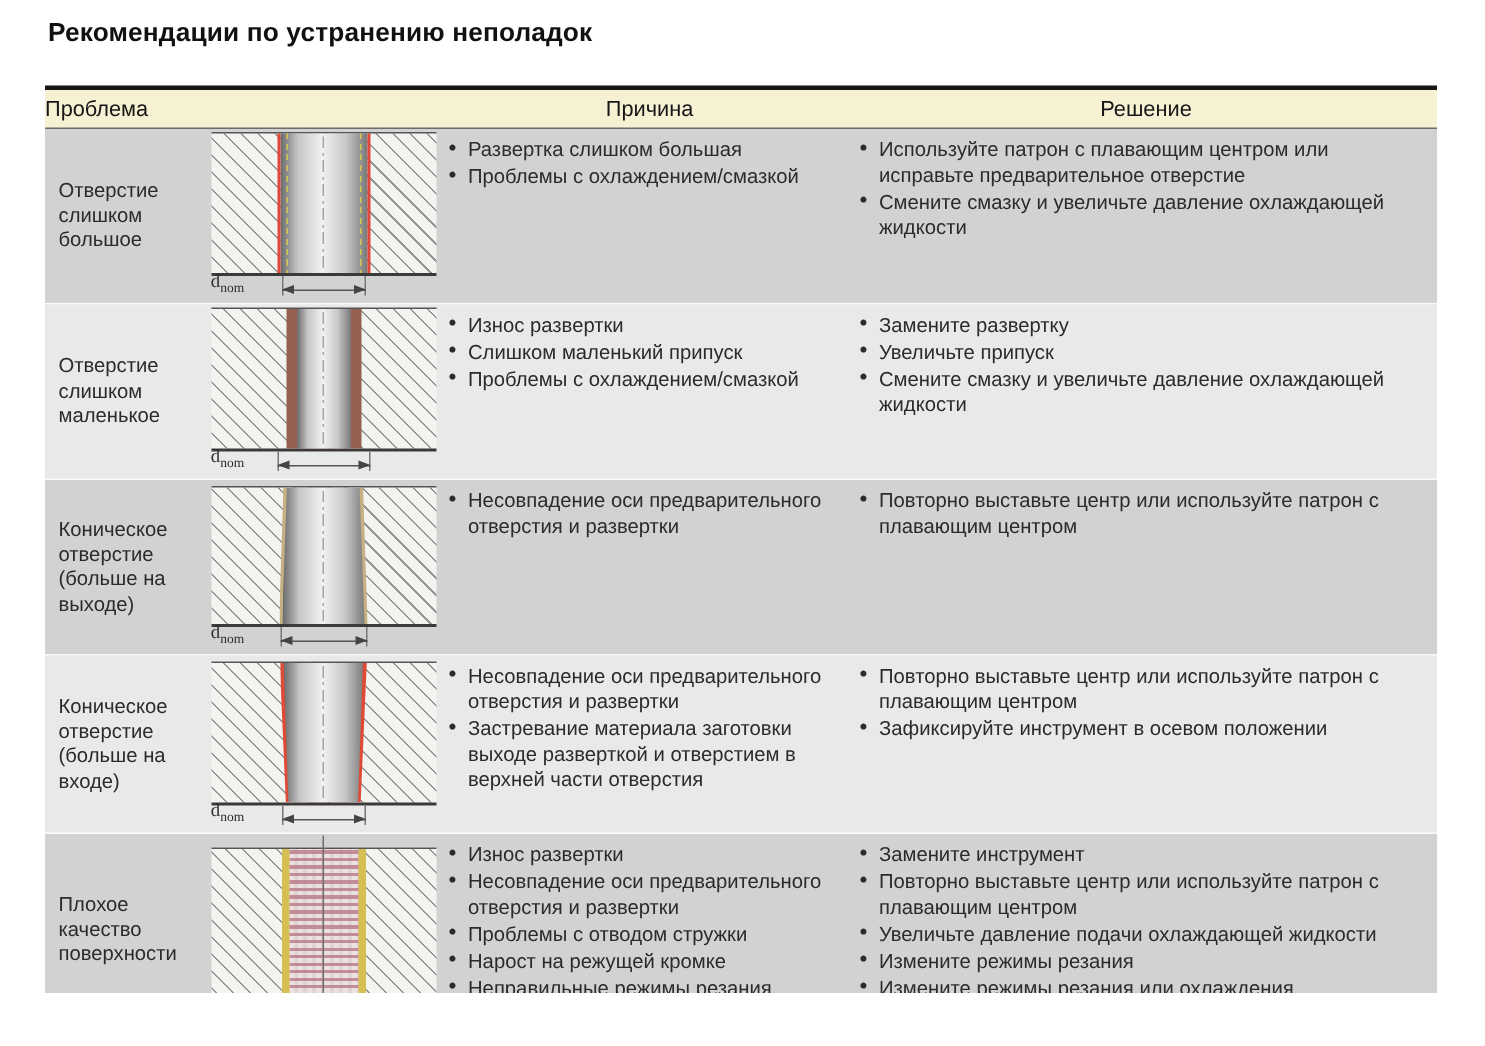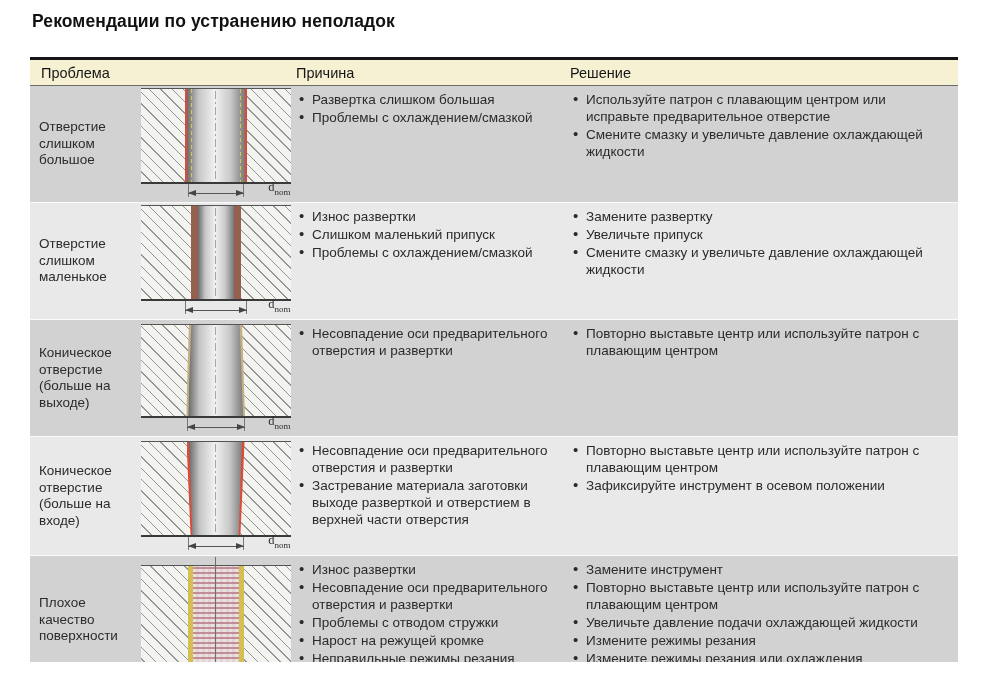--- a/index.html
+++ b/index.html
@@ -6,22 +6,22 @@
               font-family:"Liberation Sans", sans-serif; }
   .page { position:relative; width:990px; height:662px; overflow:hidden; }
   .title { margin:11px 0 0 32px; font-size:17.5px; font-weight:bold; color:#111; letter-spacing:0.1px; }
 
   .table { position:absolute; left:30px; top:57px; width:928px; }
 
   
   .hdr { display:grid; grid-template-columns:266px 274px 1fr; align-items:center;
          background:#F6F1D3; border-top:3px solid #161616; border-bottom:1px solid #6b6b6b;
          height:25px; font-size:14.5px; color:#161616; }
-  .hdr .c1 { padding-left:11px; }
-  .hdr .c2, .hdr .c3 { text-align:left; }
+  .hdr .c1 { }
+  .hdr .c2, .hdr .c3 { text-align:center; }
 
   
   .row { display:grid; grid-template-columns:105px 161px 274px 1fr; border-bottom:1px solid #fbfbfb; }
   .row.dark  { background:#D2D2D2; }
   .row.light { background:#E9E9E9; }
   .row.h1 { min-height:106px; } .row.h2 { min-height:106px; }
   .row.h3 { min-height:116px; } .row.h4 { min-height:117px; }
   .row.h5 { min-height:128px; border-bottom:2px solid #3a3a3a; }
 
   .pcell { display:flex; align-items:center; padding:2px 4px 2px 9px;
@@ -81,21 +81,21 @@
   .dim { position:relative; height:18px; width:150px; }
   .dim .ext { position:absolute; top:0; width:1px; height:13px; background:#777; }
   .dim .ext.l { left:calc(50% - var(--dw)/2); }
   .dim .ext.r { right:calc(50% - var(--dw)/2); }
   .dim .dline { position:absolute; top:9px; height:1px; background:#555;
                 left:calc(50% - var(--dw)/2); right:calc(50% - var(--dw)/2); }
   .dim .ah { position:absolute; top:5.5px; width:0; height:0;
              border-top:3.5px solid transparent; border-bottom:3.5px solid transparent; }
   .dim .ah.l { left:calc(50% - var(--dw)/2); border-right:8px solid #444; }
   .dim .ah.r { right:calc(50% - var(--dw)/2); border-left:8px solid #444; }
-  .dlabel { position:absolute; top:-4px; left:0; right:0; text-align:right;
+  .dlabel { position:absolute; top:-4px; left:0; right:0; text-align:left;
             font-family:"Liberation Serif", serif; font-size:12.5px; color:#2e2e2e; }
   .dlabel sub { font-size:9px; }
 </style>
 </head>
 <body>
 
 <div class="page">
   <h1 class="title">Рекомендации по устранению неполадок</h1>
 
   <div class="table">

